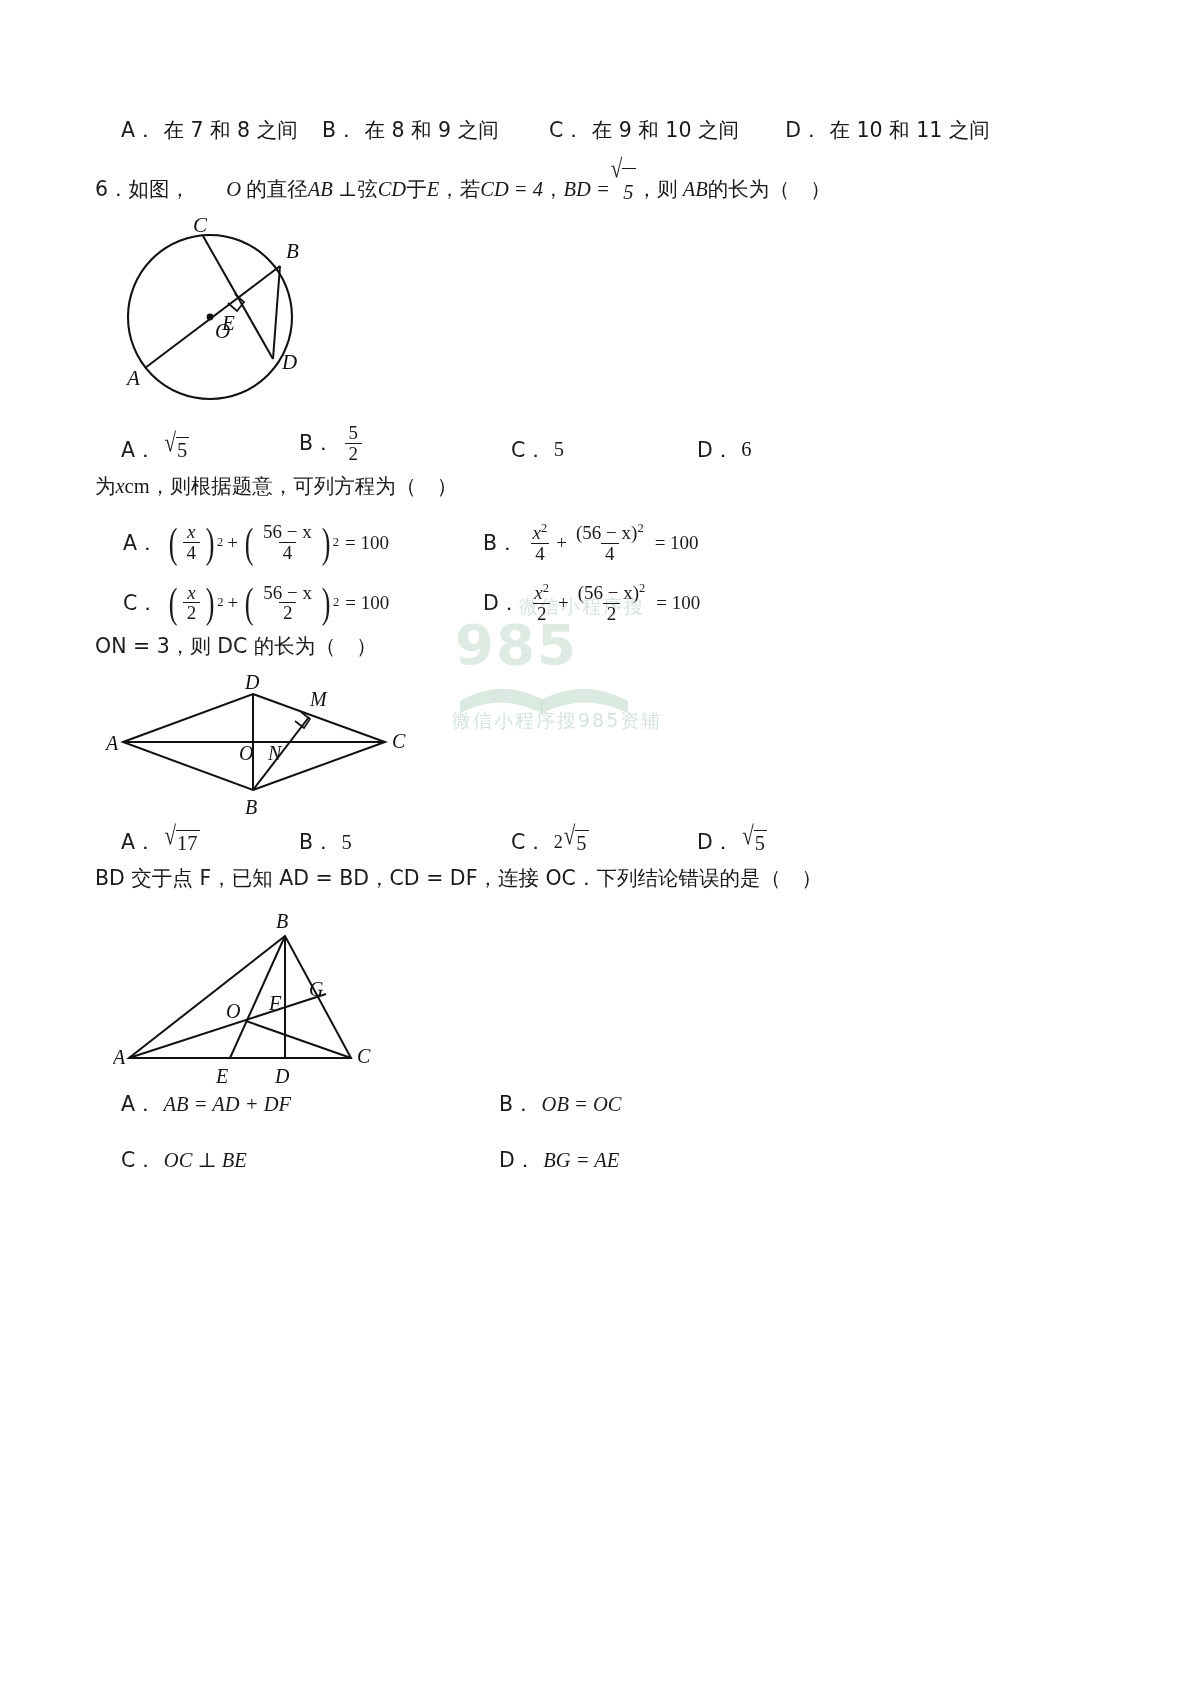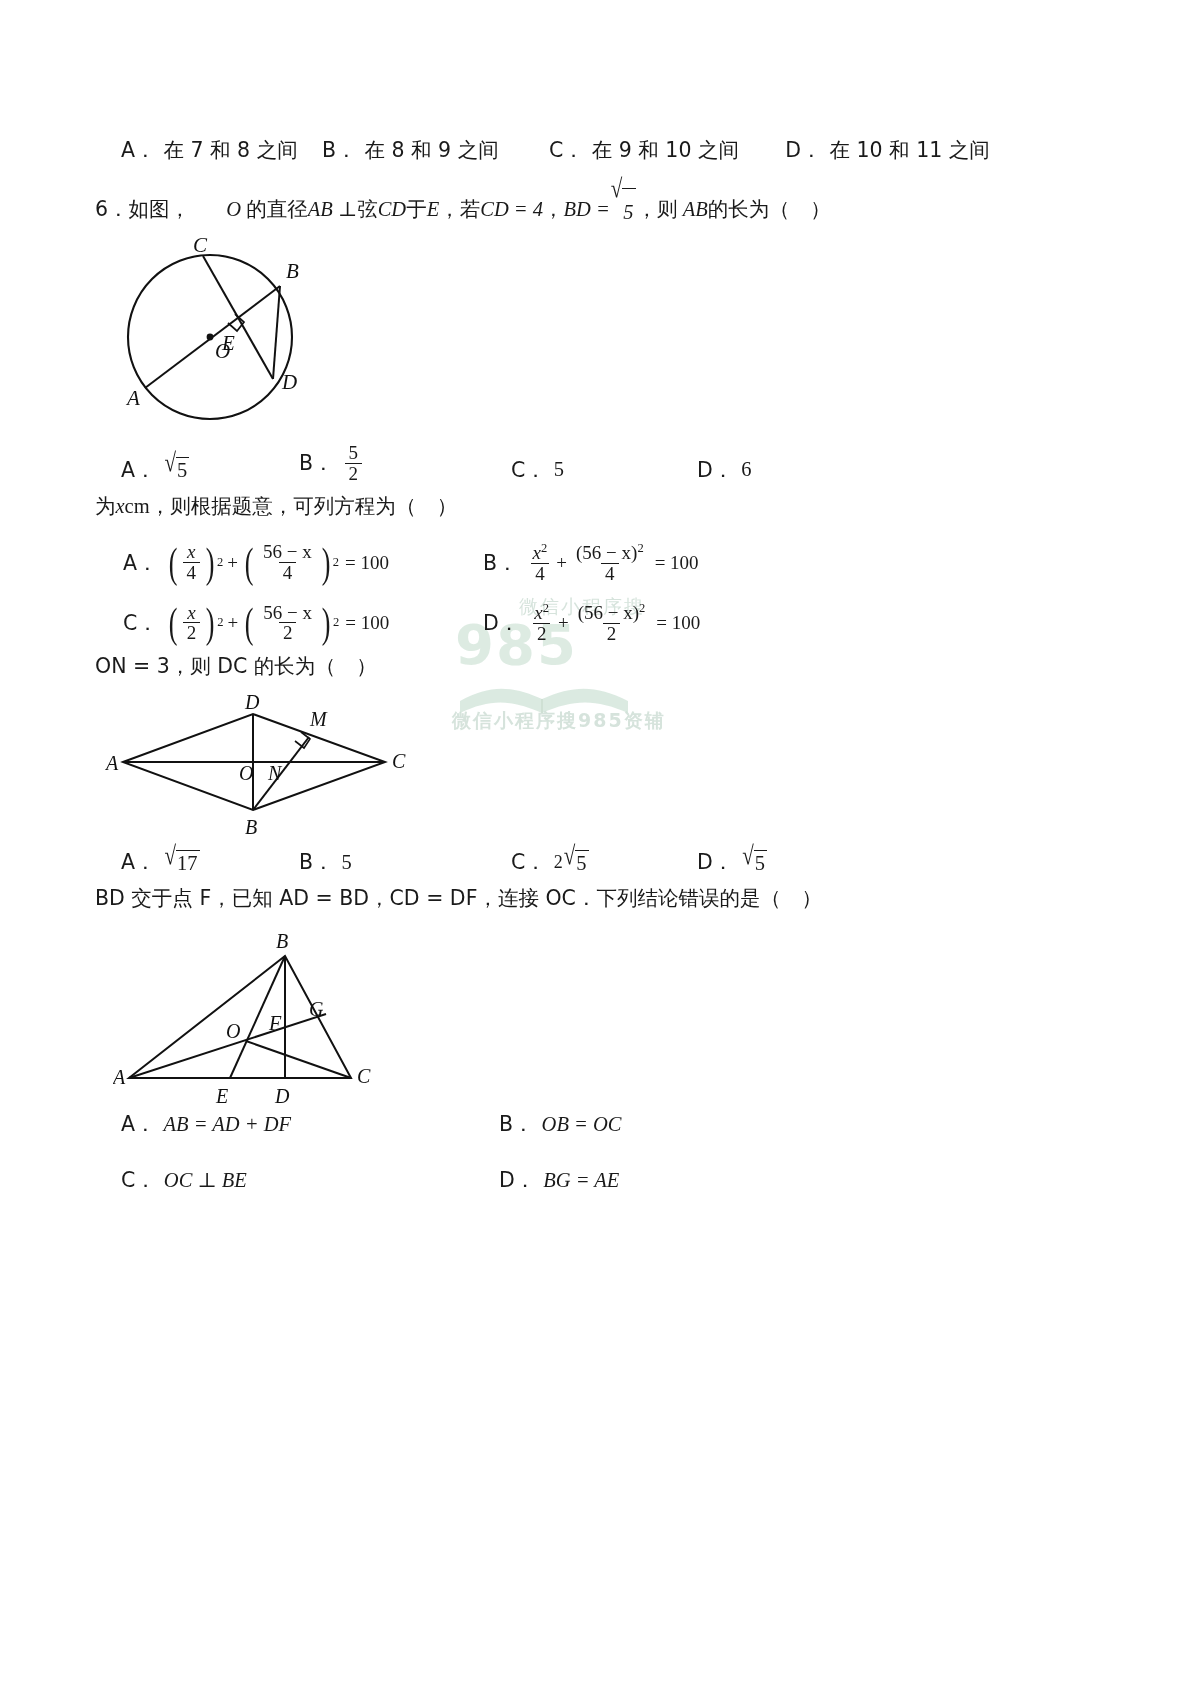--- a/index.html
+++ b/index.html
@@ -129,21 +129,20 @@
     font-size: 56px;
     font-weight: bold;
     letter-spacing: 2px;
     color: #d8e8de;
   }
   .wm-bot {
     left: 452px; top: 708px;
     font-size: 19px;
     letter-spacing: 2px;
     color: #cfdfd6;
-    font-weight: bold;
   }
   .wm-book {
     position: absolute;
     left: 450px; top: 655px;
     width: 190px; height: 70px;
     pointer-events: none;
   }
 
   
   .footer {
@@ -165,21 +164,21 @@
   <div class="wm wm-top">微信小程序搜</div>
   <div class="wm wm-985">985</div>
   <svg class="wm-book" viewBox="0 0 190 70">
     <path d="M10 46 C40 30, 60 30, 92 44 C124 30, 146 30, 178 46 L178 58 C146 44, 124 44, 92 58 C60 44, 40 44, 10 58 Z" fill="#d9e9df" opacity="0.95"></path>
     <path d="M92 44 L92 58" stroke="#cfe0d4" stroke-width="2" fill="none"></path>
   </svg>
   <div class="wm wm-bot">微信小程序搜985资辅</div>
 
   <div class="content">
 
-    <div class="line" style="margin-left:26px;margin-top:20px;">
+    <div class="line" style="margin-left:26px;">
       <span class="opt-label cn">A．</span><span class="cn">在 7 和 8 之间</span>
       <span style="display:inline-block;width:14px"></span>
       <span class="opt-label cn">B．</span><span class="cn">在 8 和 9 之间</span>
       <span style="display:inline-block;width:40px"></span>
       <span class="opt-label cn">C．</span><span class="cn">在 9 和 10 之间</span>
       <span style="display:inline-block;width:36px"></span>
       <span class="opt-label cn">D．</span><span class="cn">在 10 和 11 之间</span>
     </div>
 
     <div class="qtext" style="margin-top:26px;">

